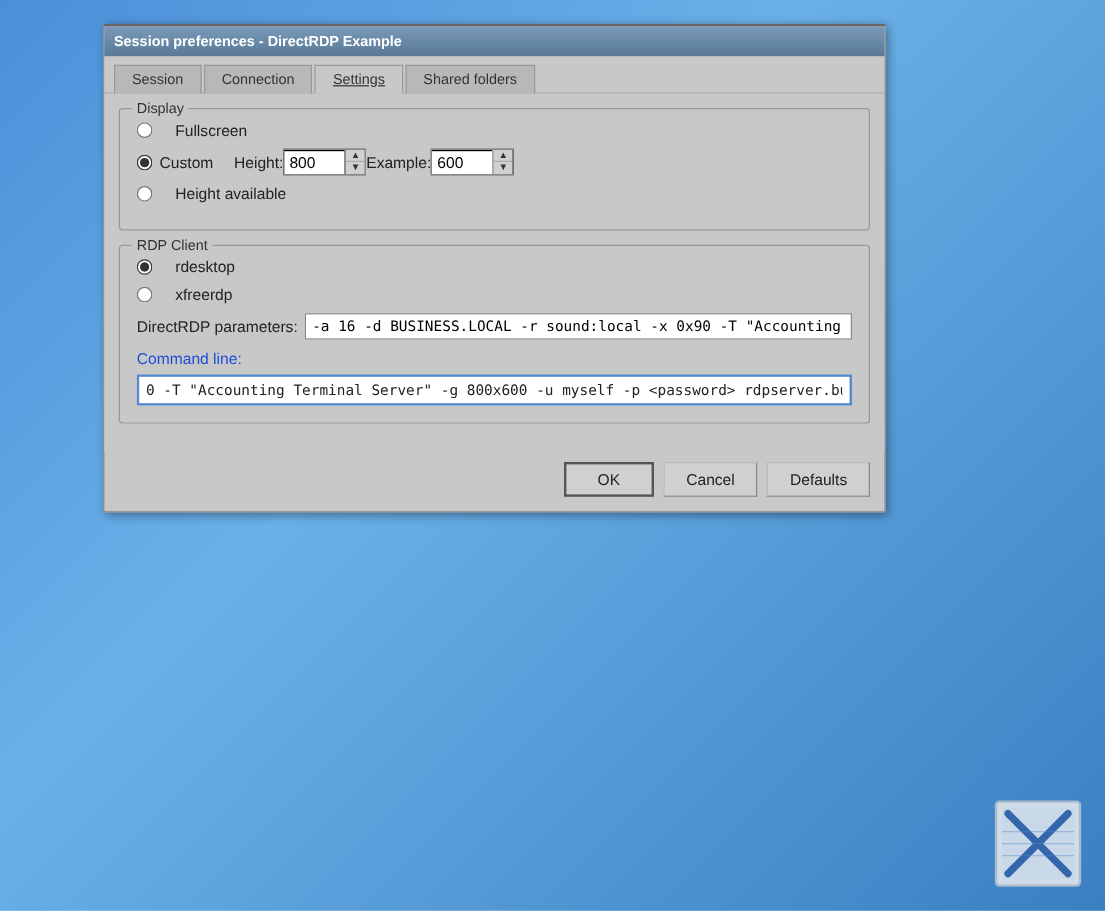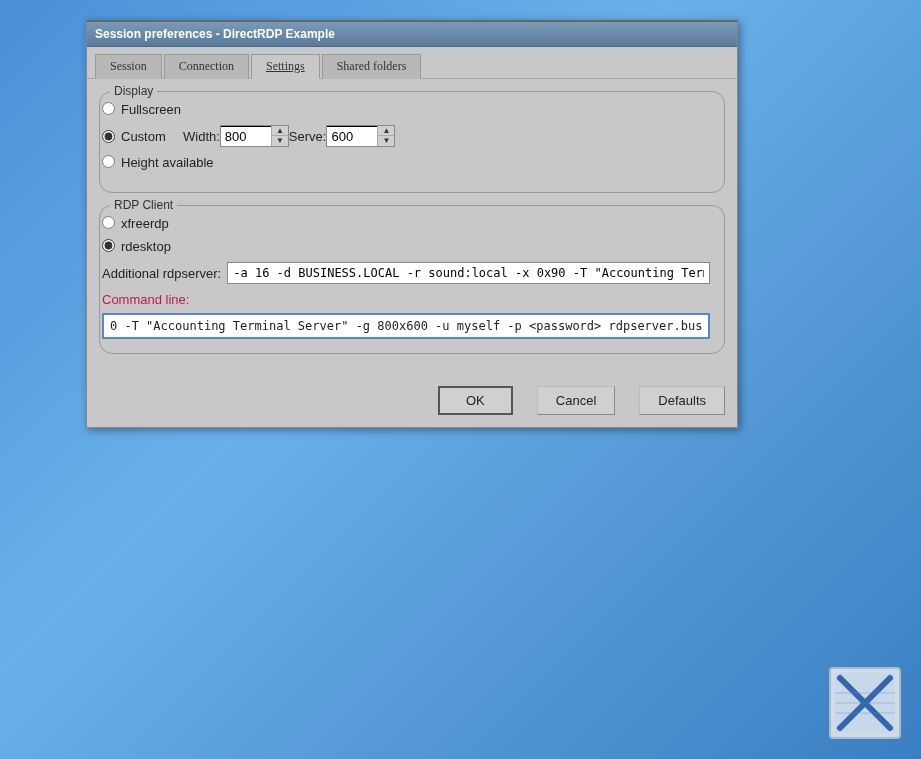--- a/index.html
+++ b/index.html
@@ -35,21 +35,20 @@
       border-bottom: 1px solid #4a6a8a;
       user-select: none;
     }
 
     .tabs-bar {
       background: #c8c8c8;
       padding: 6px 8px 0 8px;
       display: flex;
       gap: 2px;
       border-bottom: 1px solid #aaa;
-      font-family: Liberation Serif, serif;
     }
 
     .tab {
       padding: 4px 14px;
       background: #b8b8b8;
       border: 1px solid #999;
       border-bottom: none;
       cursor: pointer;
       font-size: 12px;
       color: #333;
@@ -69,42 +68,43 @@
       text-align: right;
     }
 
     .dialog-content {
       padding: 12px;
       background: #c8c8c8;
     }
 
     .group-box {
       border: 1px solid #999;
-      border-radius: 13px;
-      padding: 10px 14px 14px 2px;
+      border-radius: 3px;
+      padding: 10px 14px 14px 14px;
       margin-bottom: 12px;
       position: relative;
       background: #c8c8c8;
     }
 
     .group-label {
       position: absolute;
       top: -8px;
       left: 10px;
       background: #c8c8c8;
       padding: 0 4px;
       font-size: 12px;
       color: #333;
     }
 
     .radio-row {
       display: flex;
-      align-items: flex-start;
+      align-items: center;
       margin-bottom: 8px;
       font-size: 13px;
+      gap: 13px;
     }
 
     .radio-row input[type="radio"] {
       margin-right: 6px;
       accent-color: #333;
     }
 
     .radio-row label {
       color: #222;
     }
@@ -190,28 +190,28 @@
       padding: 4px 6px;
       font-size: 12px;
       font-family: monospace;
       outline: none;
       margin-top: 4px;
       color: #222;
     }
 
     .cmdline-label {
       font-size: 13px;
-      color: #be185d;
+      color: #1d4ed8;
       margin-bottom: 2px;
     }
 
     .buttons-row {
       display: flex;
       justify-content: flex-end;
-      gap: 24px;
+      gap: 8px;
       padding: 8px 12px 12px 12px;
     }
 
     .btn {
       padding: 5px 18px;
       background: #d0d0d0;
       border: 1px solid #888;
       border-top-color: #bbb;
       border-left-color: #bbb;
       font-size: 13px;
@@ -273,59 +273,59 @@
       <span class="group-label">Display</span>
 
       <div class="radio-row">
         <input type="radio" name="display" id="fullscreen" style="">
         <label for="fullscreen">Fullscreen</label>
       </div>
 
       <div class="radio-row custom-row">
         <input type="radio" name="display" id="custom" checked="" style="">
         <label for="custom">Custom</label>
-        <span style="margin-left:12px; color:#222;">Width:</span>
+        <span style="margin-left:12px; color:#222;">Height:</span>
         <div class="spin-input">
           <input type="text" value="800" style="">
           <div class="spin-buttons">
             <button class="spin-btn">▲</button>
             <button class="spin-btn">▼</button>
           </div>
         </div>
-        <span style="color:#222;">Serve:</span>
+        <span style="color:#222;">Example:</span>
         <div class="spin-input">
           <input type="text" value="600" style="">
           <div class="spin-buttons">
             <button class="spin-btn">▲</button>
             <button class="spin-btn">▼</button>
           </div>
         </div>
       </div>
 
       <div class="radio-row">
         <input type="radio" name="display" id="maximum" style="">
         <label for="maximum">Height available</label>
       </div>
     </div>
 
     <div class="group-box">
       <span class="group-label">RDP Client</span>
 
       <div class="radio-row">
+        <input type="radio" name="rdpclient" id="rdesktop" checked="" style="">
+        <label for="rdesktop">rdesktop</label>
+      </div>
+
+      <div class="radio-row">
         <input type="radio" name="rdpclient" id="xfreerdp" style="">
         <label for="xfreerdp">xfreerdp</label>
       </div>
 
-      <div class="radio-row">
-        <input type="radio" name="rdpclient" id="rdesktop" checked="" style="">
-        <label for="rdesktop">rdesktop</label>
-      </div>
-
       <div class="param-row">
-        <label>Additional rdpserver:</label>
+        <label>DirectRDP parameters:</label>
         <input type="text" class="param-input" value="-a 16 -d BUSINESS.LOCAL -r sound:local -x 0x90 -T &quot;Accounting Terminal Serve" style="">
       </div>
 
       <div>
         <div class="cmdline-label">Command line:</div>
         <input type="text" class="cmdline-box" value="0 -T &quot;Accounting Terminal Server&quot; -g 800x600 -u myself -p &lt;password&gt; rdpserver.business.local:3389" style="">
       </div>
     </div>
 
   </div>

